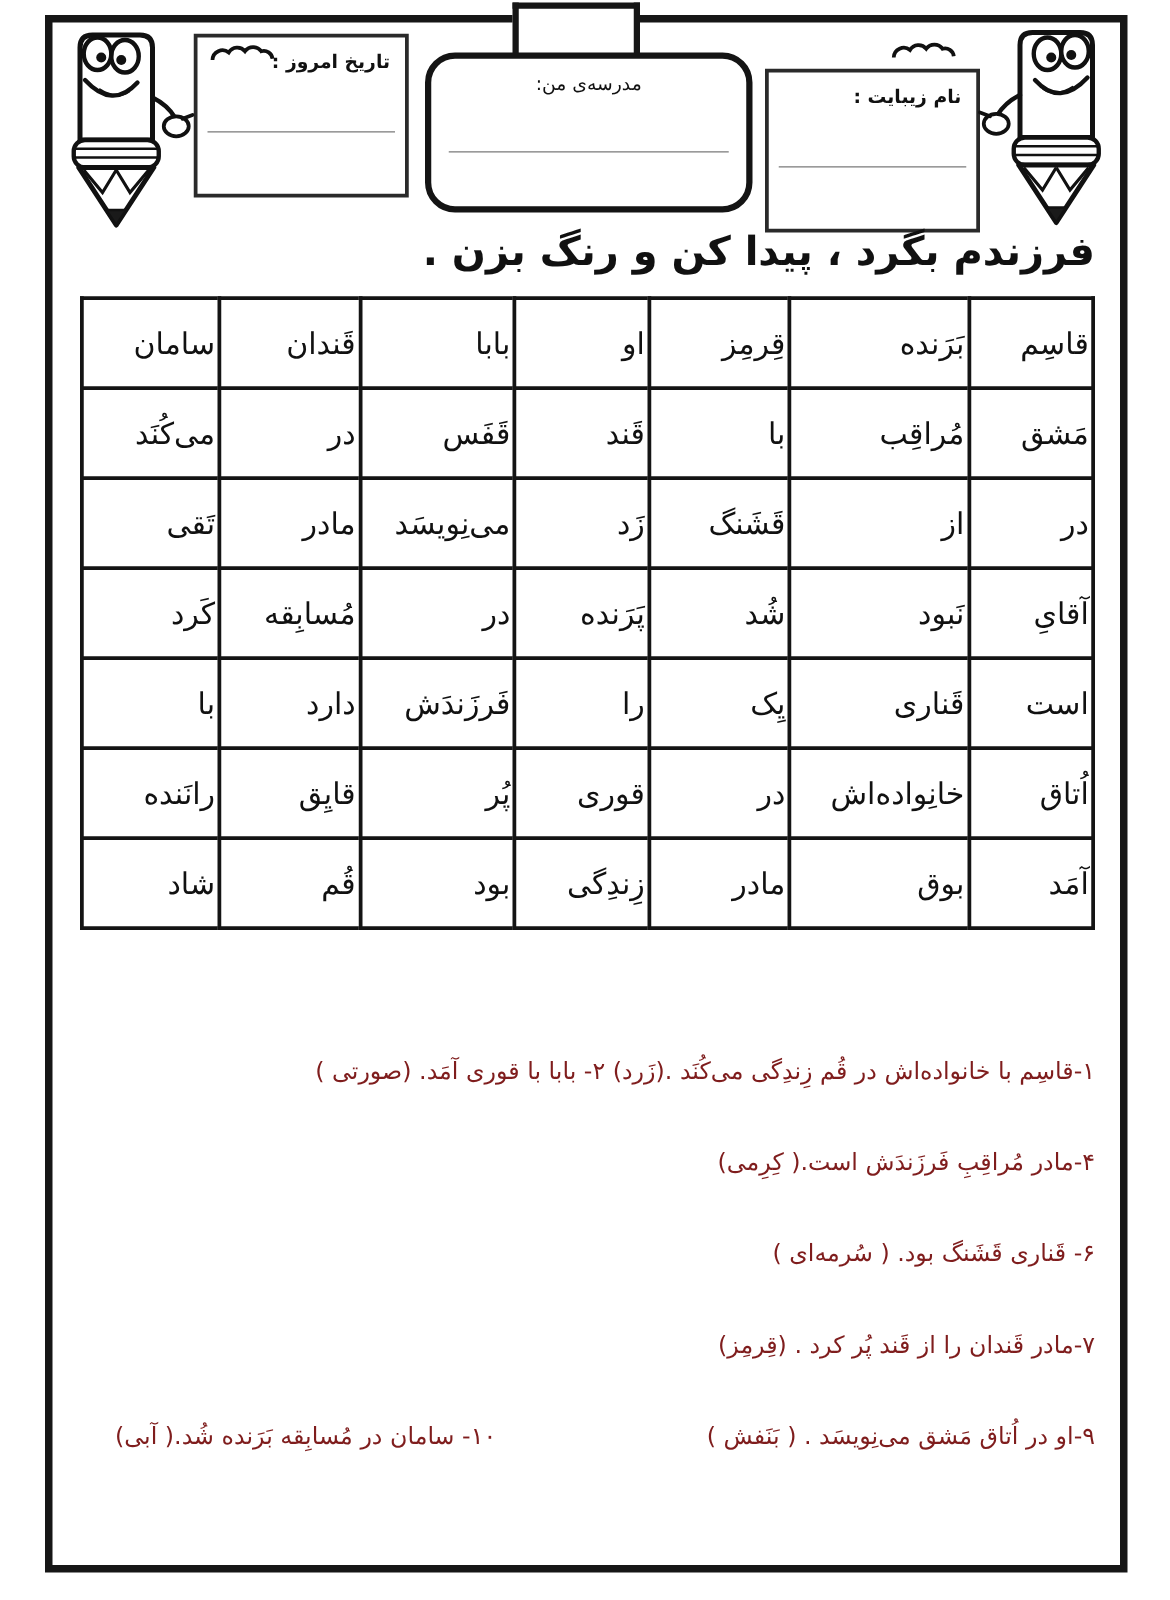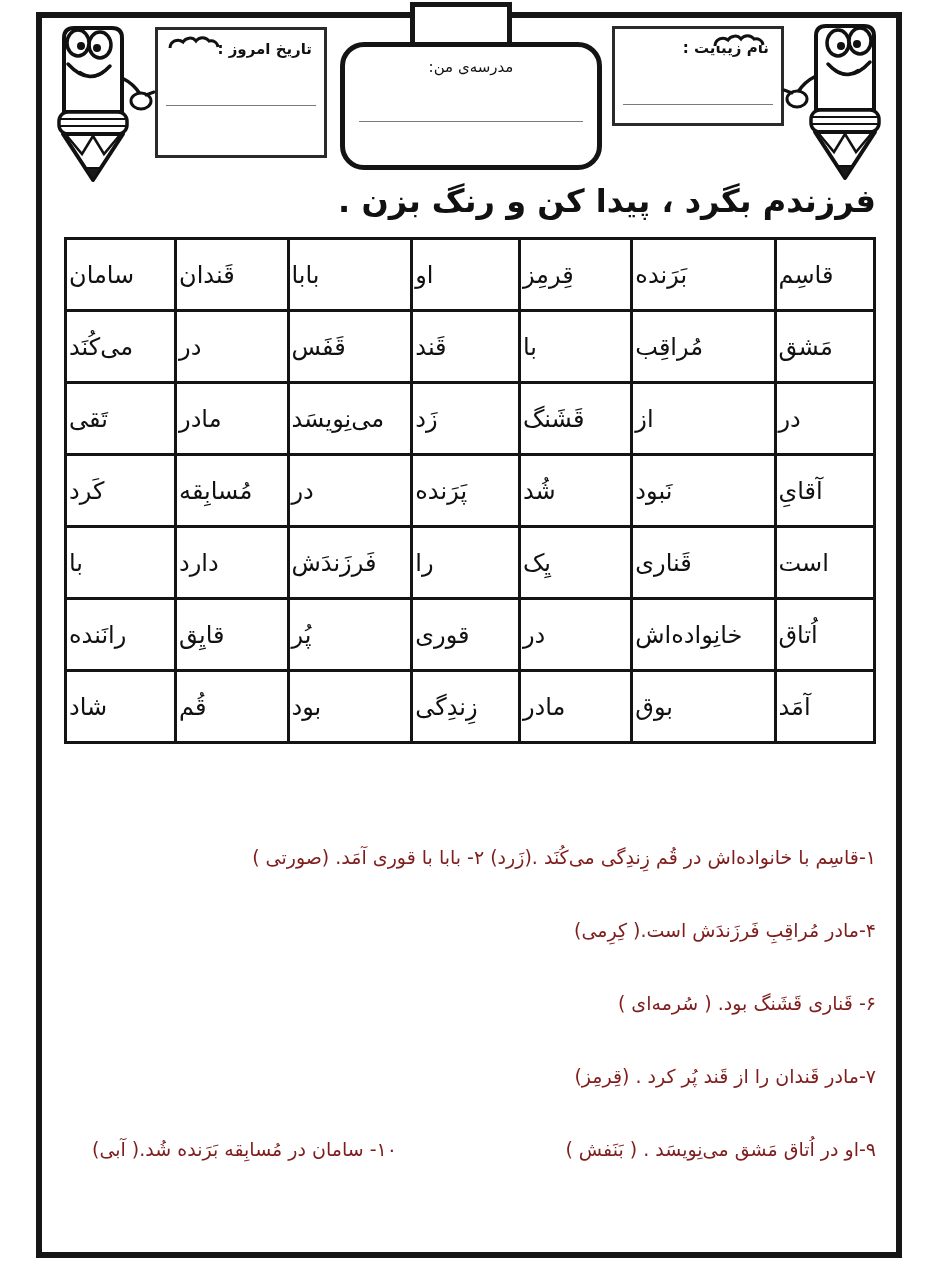--- a/index.html
+++ b/index.html
@@ -20,21 +20,21 @@
   .school-box{
     position:absolute;left:340px;top:42px;width:262px;height:128px;background:#fff;
     border:5px solid #141414;border-radius:24px;box-sizing:border-box;z-index:4;
   }
   .school-box .box-label{
     position:absolute;top:11px;left:0;width:100%;text-align:center;
     font-weight:normal;font-size:15px;direction:rtl;
   }
   .school-box .write-line{position:absolute;left:14px;right:14px;top:74px;border-top:1.5px solid #7a7a7a;}
   .plain-box{position:absolute;background:#fff;border:3px solid #2a2a2a;box-sizing:border-box;z-index:2;}
-  .name-box{left:612px;top:26px;width:172px;height:100px;}
+  .name-box{left:612px;top:55px;width:172px;height:131px;}
   .date-box{left:155px;top:27px;width:172px;height:131px;}
   .plain-box .box-label{
     position:absolute;top:10px;right:12px;font-weight:bold;font-size:15px;direction:rtl;
   }
   .plain-box .write-line{position:absolute;left:8px;right:8px;top:75px;border-top:1.5px solid #7a7a7a;}
   .fingers{position:absolute;z-index:5;}
   .fingers-right{left:712px;top:25px;width:54px;height:23px;}
   .fingers-left{left:167px;top:27px;width:54px;height:23px;}
   .pencil{position:absolute;width:118px;height:172px;z-index:4;}
   .pencil-right{left:782px;top:20px;}
@@ -44,21 +44,21 @@
     position:absolute;right:60px;top:182px;direction:rtl;white-space:nowrap;
     font-size:32px;font-weight:600;z-index:2;
   }
   
   .word-grid{
     position:absolute;left:64px;top:237px;width:812px;z-index:2;
     border-collapse:collapse;table-layout:fixed;direction:rtl;background:#fff;
     border:2px solid #141414;
   }
   .word-grid td{
-    border:3px solid #141414;text-align:left;vertical-align:middle;
+    border:3px solid #141414;text-align:right;vertical-align:middle;
     font-size:24px;height:69px;padding:0 2px;overflow:hidden;white-space:nowrap;
   }
   
   .sentences{
     position:absolute;left:64px;top:846px;width:812px;direction:rtl;
     font-size:19px;z-index:2;color:#7f1d1d;
   }
   .sent-block{height:73px;box-sizing:border-box;}
   .sent-line1{white-space:nowrap;text-align:right;}
   .sent-row{display:flex;justify-content:space-between;white-space:nowrap;padding-left:28px;}

